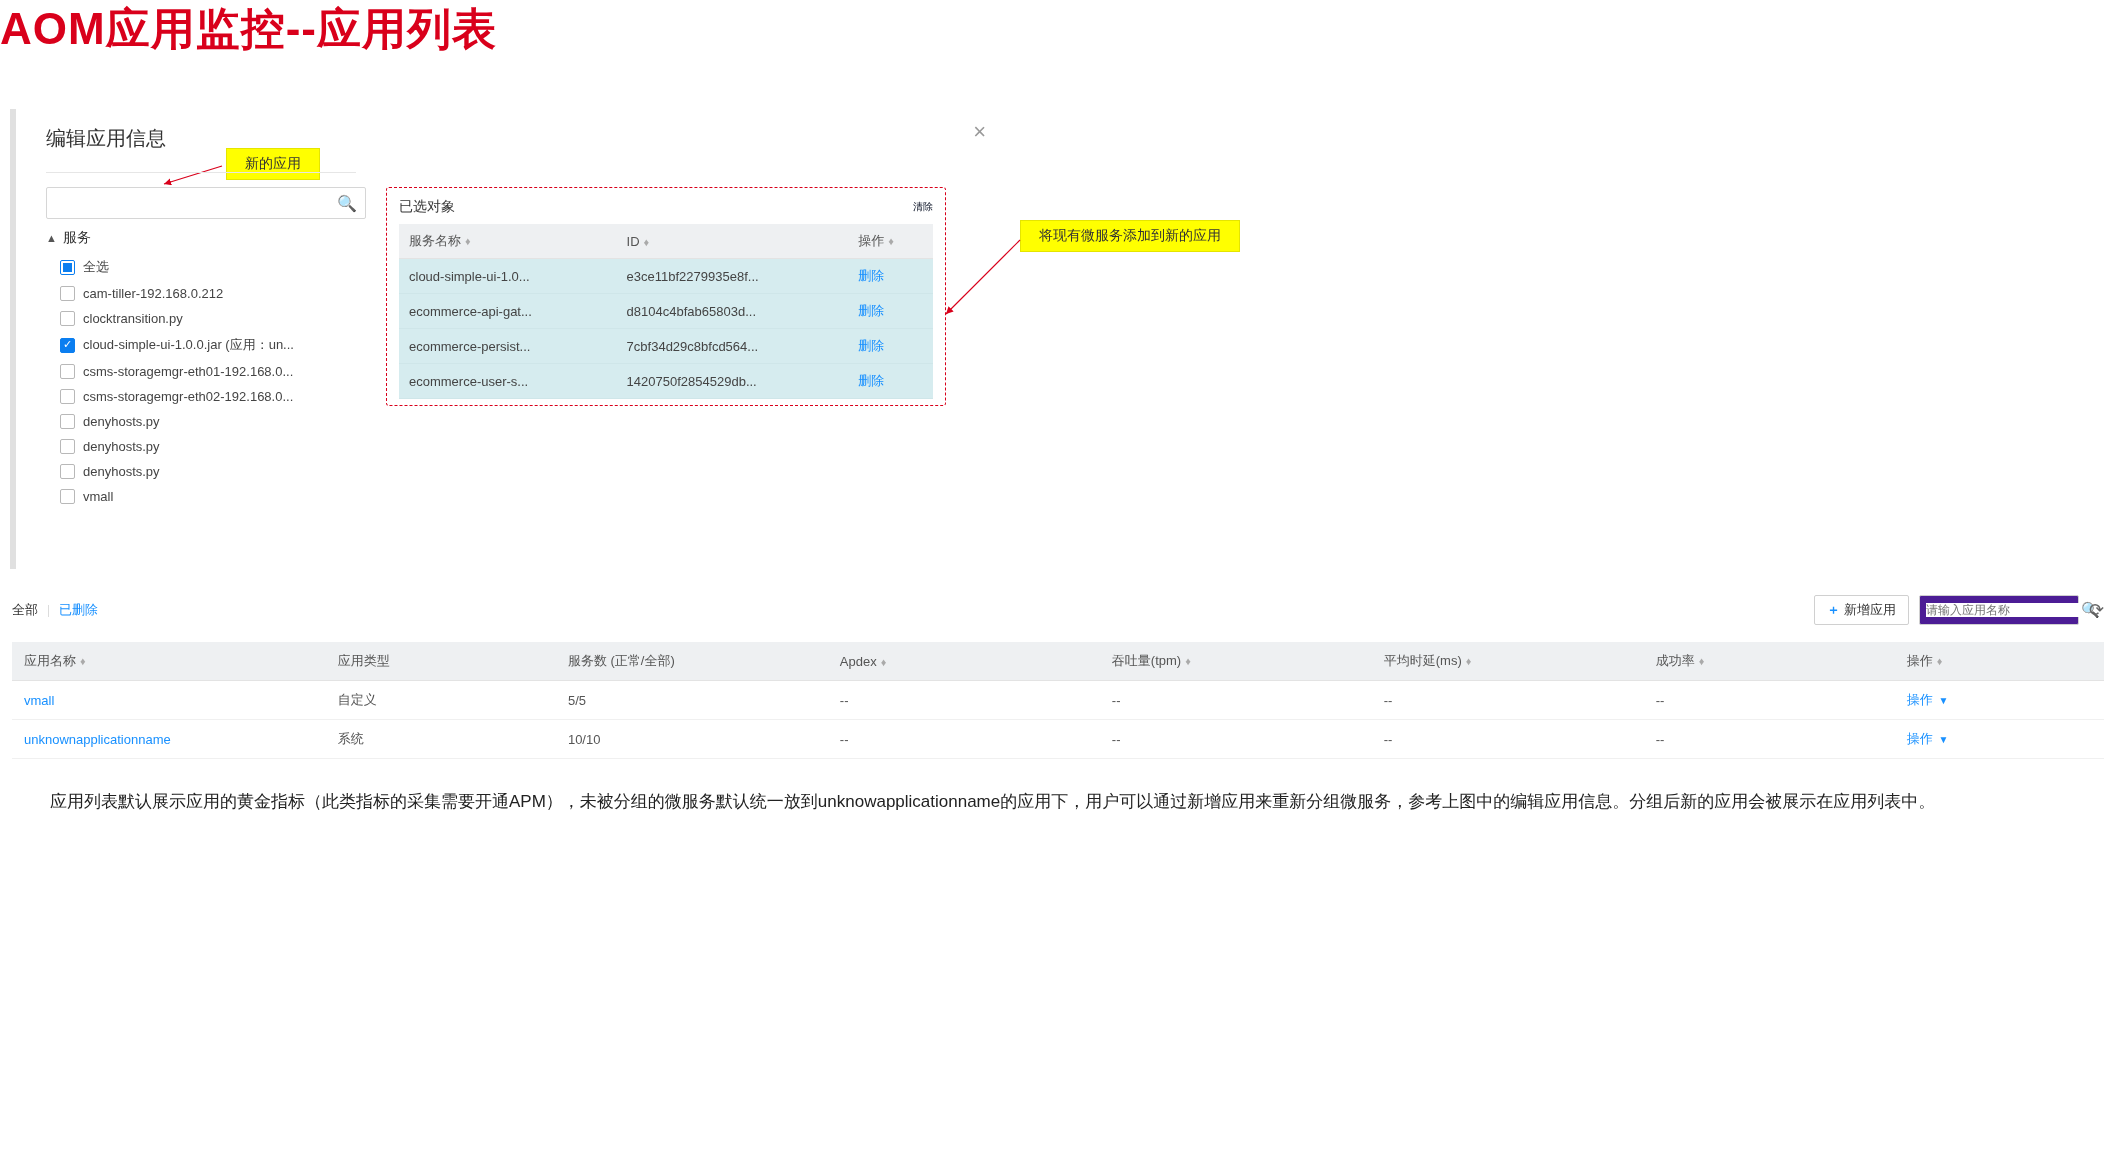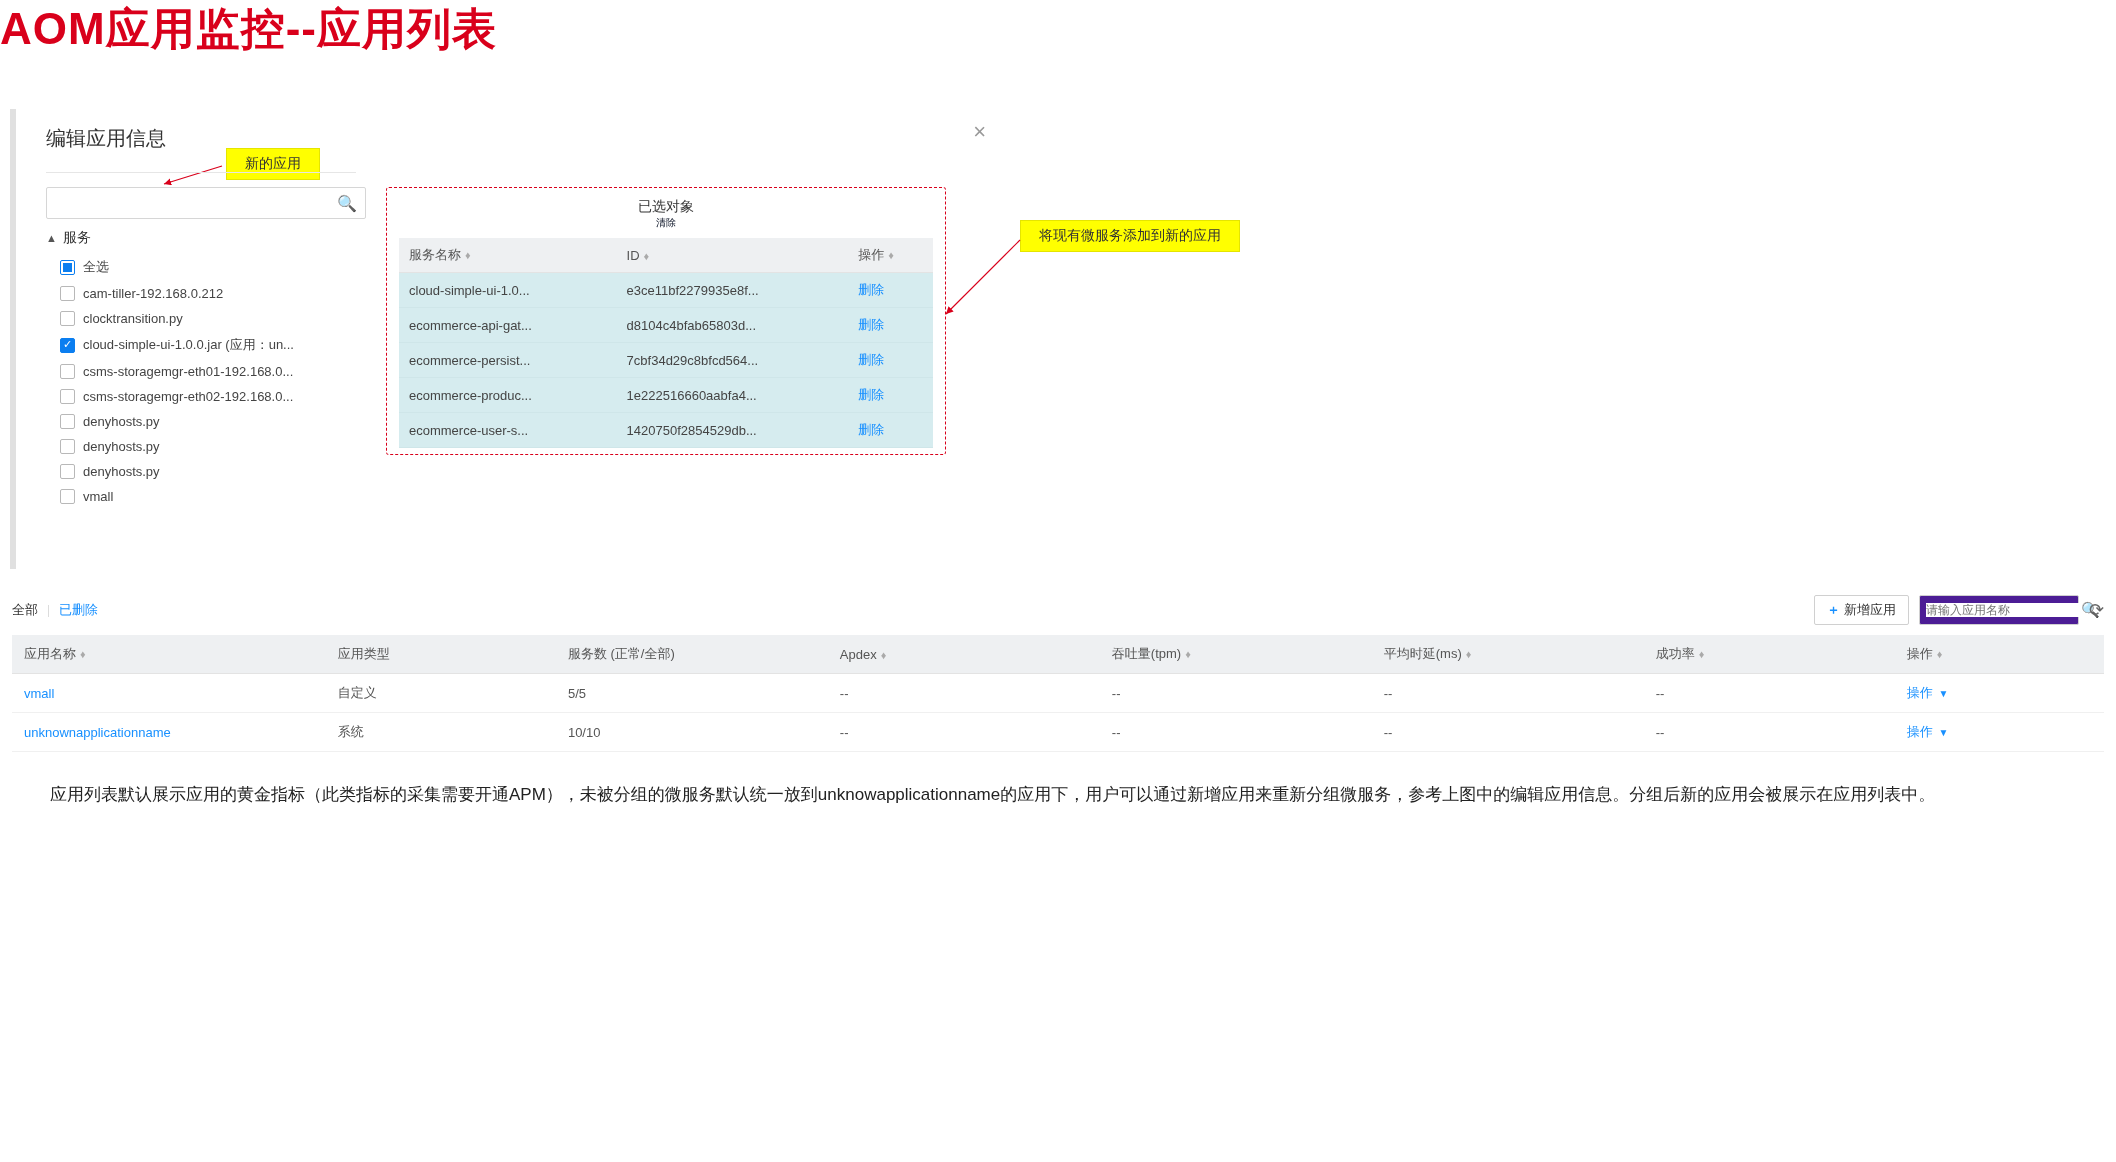--- a/index.html
+++ b/index.html
@@ -32,21 +32,21 @@
   .svc-list { list-style: none; padding-left: 14px; max-height: 280px; overflow: hidden; position: relative; }
   .svc-list li { display: flex; align-items: center; gap: 8px; padding: 5px 0; font-size: 13px; color: #444; white-space: nowrap; overflow: hidden; text-overflow: ellipsis; }
   .cb { display: inline-block; width: 15px; height: 15px; border: 1px solid #b8b8b8; border-radius: 2px; background: #fff; flex: 0 0 auto; }
   .cb.indeterminate { border-color: #0b7ef0; background: #fff; position: relative; }
   .cb.indeterminate::after { content: ""; position: absolute; left: 2px; right: 2px; top: 2px; bottom: 2px; background: #0b7ef0; }
   .cb.checked { background: #0b7ef0; border-color: #0b7ef0; position: relative; }
   .cb.checked::after { content: "✓"; color: #fff; font-size: 11px; position: absolute; left: 2px; top: -1px; }
 
   .right-panel { flex: 1; position: relative; }
   .selected-box { border: 1px dashed #d9001b; border-radius: 3px; padding: 10px 12px 6px 12px; width: 560px; }
-  .sel-head { display: flex; justify-content: space-between; align-items: center; margin-bottom: 8px; flex-direction: column; }
+  .sel-head { display: flex; justify-content: space-between; align-items: center; margin-bottom: 8px; }
   .sel-title { font-size: 14px; color: #333; }
   .clear-link { color: #0f172a; font-size: 10px; cursor: pointer; }
 
   .sel-table { width: 100%; border-collapse: collapse; font-size: 13px; }
   .sel-table thead th { background: #eef0f2; text-align: left; padding: 8px 10px; color: #555; font-weight: normal; border-bottom: 1px solid #e3e3e3; }
   .sel-table tbody td { background: #d6ecef; padding: 8px 10px; color: #444; border-bottom: 1px solid #cfe6e9; white-space: nowrap; overflow: hidden; text-overflow: ellipsis; max-width: 180px; }
   .sel-table tbody td.op a { color: #1890ff; cursor: pointer; }
   .sort-icon { color: #aaa; font-size: 11px; margin-left: 4px; }
 
   
@@ -61,21 +61,21 @@
   .tabs .divider { color: #ccc; margin: 0 6px; }
   .tabs .deleted { color: #1890ff; }
   .right-tools { display: flex; align-items: center; gap: 10px; }
   .btn-add { border: 1px solid #d0d0d0; background: #fff; padding: 5px 12px; font-size: 13px; display: flex; align-items: center; gap: 4px; cursor: pointer; border-radius: 2px; }
   .btn-add .plus { color: #1890ff; font-weight: bold; }
   .search-app { display: flex; align-items: center; border: 1px solid #d0d0d0; border-radius: 2px; padding: 0 6px; height: 30px; width: 160px; background: #4c1d95; }
   .search-app input { border: none; outline: none; flex: 1; font-size: 12px; color: #666; }
   .search-app .mag { color: #888; font-size: 15px; }
   .refresh { font-size: 18px; color: #666; cursor: pointer; }
 
-  .app-table { width: 100%; border-collapse: collapse; font-size: 13px; }
+  .app-table { width: 100%; border-collapse: collapse; font-size: 13px; margin-top: 7px; }
   .app-table thead th { background: #eef0f2; text-align: left; padding: 10px 12px; color: #555; font-weight: normal; border-bottom: 1px solid #e3e3e3; }
   .app-table tbody td { padding: 10px 12px; border-bottom: 1px solid #f0f0f0; color: #555; }
   .app-table tbody td a { color: #1890ff; cursor: pointer; }
   .app-table .op-cell a { color: #1890ff; }
   .caret-down { color: #1890ff; font-size: 10px; margin-left: 2px; }
 
   .footer-text { padding: 30px 50px 0 50px; font-size: 17px; line-height: 1.5; color: #222; }
 </style>
 </head>
 <body>
@@ -183,25 +183,20 @@
                     <td class="op"><a>删除</a></td>
                   </tr>
                   <tr>
                     <td>ecommerce-api-gat...</td>
                     <td>d8104c4bfab65803d...</td>
                     <td class="op"><a>删除</a></td>
                   </tr>
                   <tr>
                     <td>ecommerce-persist...</td>
                     <td>7cbf34d29c8bfcd564...</td>
-                    <td class="op"><a>删除</a></td>
-                  </tr>
-                  <tr>
-                    <td>ecommerce-produc...</td>
-                    <td>1e222516660aabfa4...</td>
                     <td class="op"><a>删除</a></td>
                   </tr>
                   <tr>
                     <td>ecommerce-user-s...</td>
                     <td>1420750f2854529db...</td>
                     <td class="op"><a>删除</a></td>
                   </tr>
                 </tbody>
             </table>
           </div>

